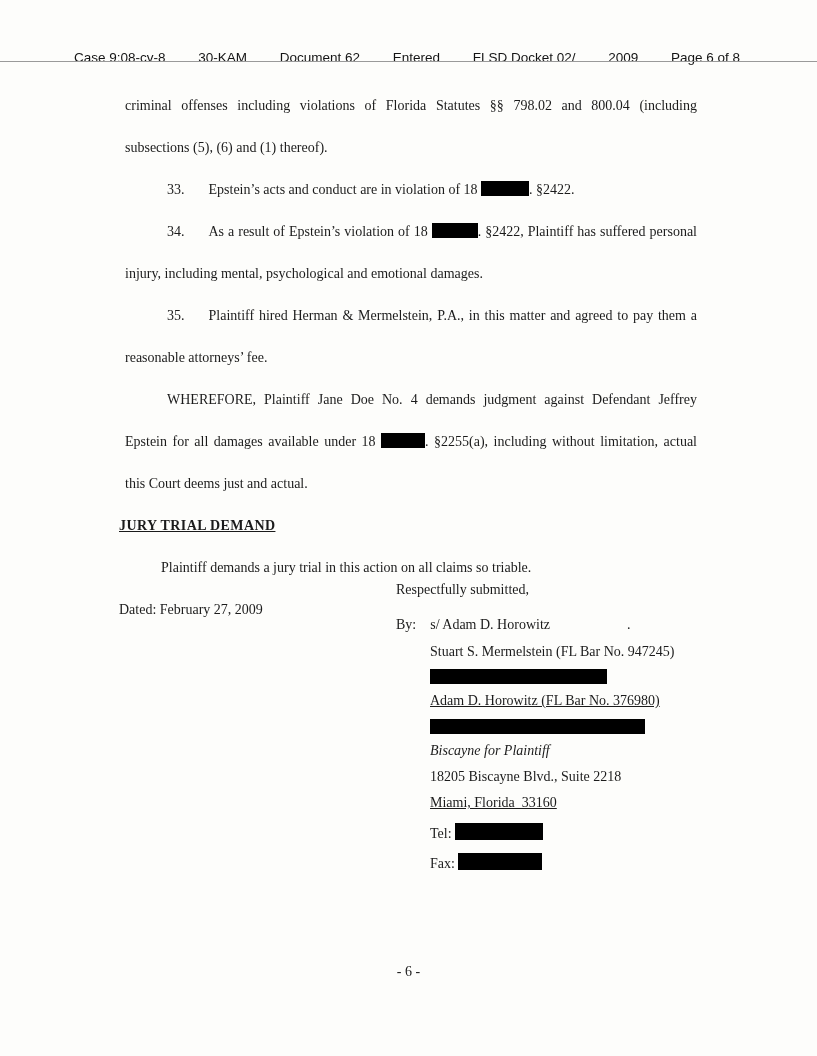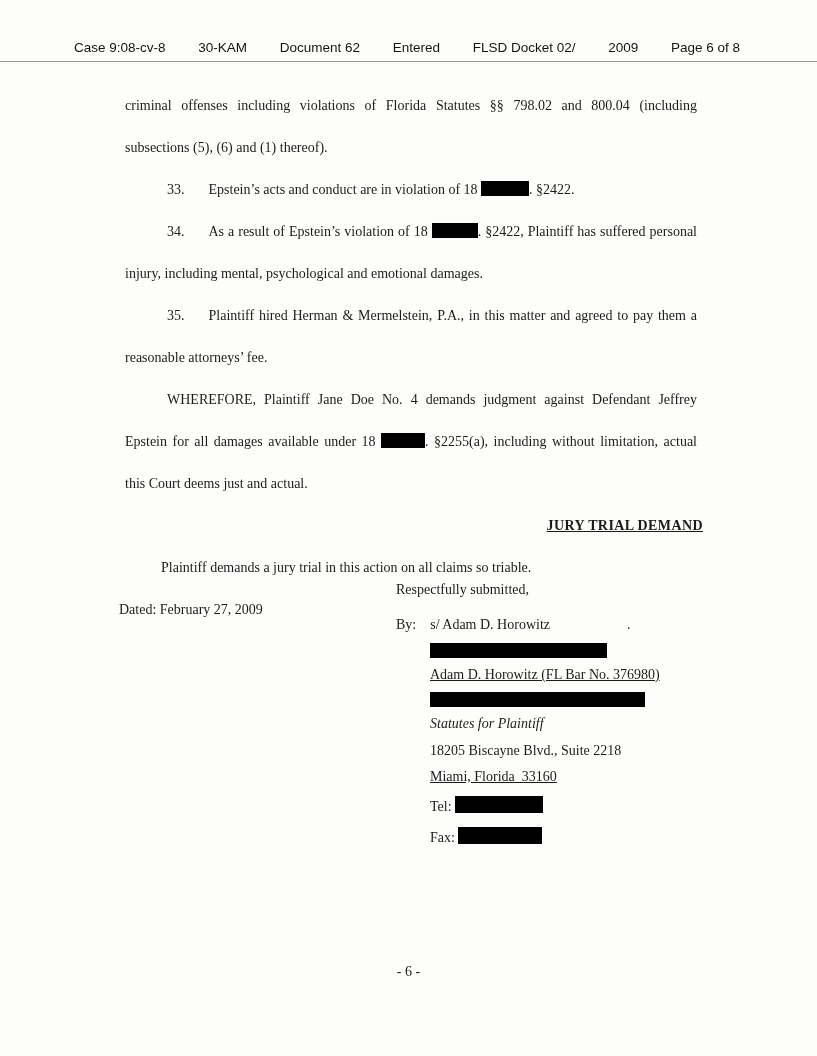--- a/index.html
+++ b/index.html
@@ -6,38 +6,38 @@
   .page {
     position:relative;
     width:817px; height:1056px;
     background:#fdfdfb;
     color:#1b1b1b;
     font-family:"Liberation Serif", serif;
     overflow:hidden;
   }
   
   .case-header {
-    position:absolute; top:40px; left:74px; right:77px;
+    position:absolute; top:50px; left:74px; right:77px;
     display:flex; justify-content:space-between; align-items:flex-start;
     font-family:"Liberation Sans", sans-serif;
     font-size:13.5px; color:#141414; white-space:nowrap;
   }
   .header-divider {
     position:absolute; top:61px; left:0; width:100%;
     border-top:1px solid #9a9a9a; height:0;
   }
   
   .body-text {
     position:absolute; left:113px; width:596px; top:82px;
     font-size:14px; line-height:36px;
   }
   .body-text div { margin:6px; }
   .bline { text-align:justify; text-align-last:justify; white-space:nowrap; }
   .lline { text-align:left; white-space:nowrap; }
-  .cline { text-align:right; }
+  .cline { text-align:left; }
   .tab { display:inline-block; height:1px; }
   .redact {
     display:inline-block; background:#000;
     height:15px; transform:translateY(2px);
   }
   .heading-text {
     font-weight:bold; text-decoration:underline; letter-spacing:0.4px;
   }
   
   .sigblock {
@@ -89,24 +89,25 @@
         <div class="lline">this Court deems just and actual.</div>
       </div>
     <div class="cline"><span class="heading-text">JURY TRIAL DEMAND</span></div>
     <div class="lline"><span class="tab" style="width: 42px;"></span>Plaintiff demands a jury trial in this action on all claims so triable.</div>
     <div class="lline">Dated: February 27, 2009</div>
   </div>
 
   <div class="sigblock">
     <p class="sig-line">Respectfully submitted,</p>
     <p class="sig-line by-line">By:<span class="uline">&nbsp;&nbsp;&nbsp;&nbsp;s/ Adam D. Horowitz&nbsp;&nbsp;&nbsp;&nbsp;&nbsp;&nbsp;&nbsp;&nbsp;&nbsp;&nbsp;&nbsp;&nbsp;&nbsp;&nbsp;&nbsp;&nbsp;&nbsp;&nbsp;&nbsp;&nbsp;&nbsp;&nbsp;</span>.</p>
+    <p class="sig-line addr">Stuart S. Mermelstein (FL Bar No. 947245)</p>
     <div class="redact-block rb-1"></div>
     <p class="sig-line addr underline">Adam D. Horowitz (FL Bar No. 376980)</p>
     <div class="redact-block rb-2"></div>
-    <p class="sig-line addr italic">Statutes for Plaintiff</p>
+    <p class="sig-line addr italic">Biscayne for Plaintiff</p>
     <p class="sig-line addr">18205 Biscayne Blvd., Suite 2218</p>
     <p class="sig-line addr underline">Miami, Florida&nbsp; 33160</p>
     <p class="sig-line addr">Tel: <span class="redact" style="width: 88px; height: 17px;"></span></p>
     <p class="sig-line addr">Fax: <span class="redact" style="width: 84px; height: 17px;"></span></p>
   </div>
 
   <div class="footer">- 6 -</div>
 
 </div>
 

